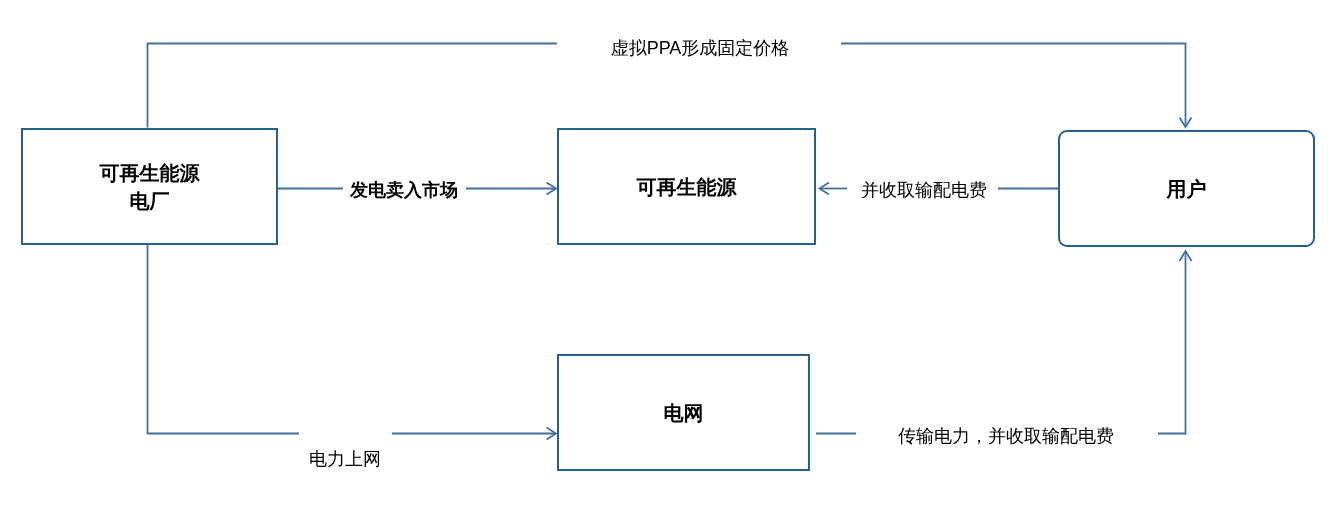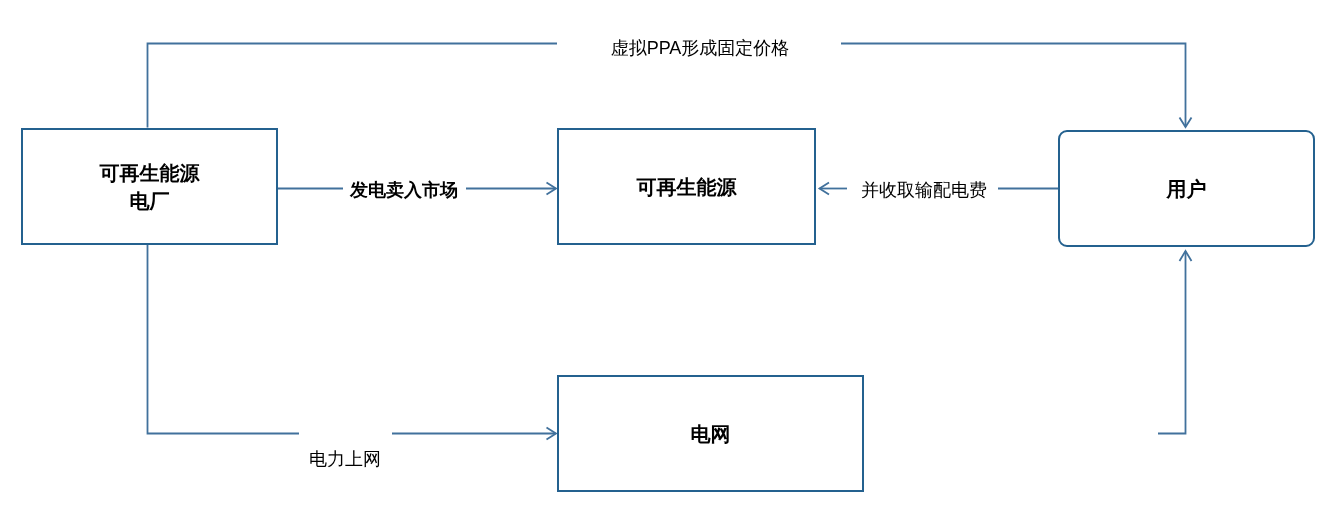--- a/index.html
+++ b/index.html
@@ -39,21 +39,21 @@
     text-align: center;
     font-weight: bold;
     font-size: 20px;
     line-height: 1.4;
     white-space: pre-line;
     color: var(--text, #000);
   }
   .node-renewable { left: 21px;   top: 128px; width: 257px; height: 117px; }
   .node-market    { left: 557px;  top: 128px; width: 259px; height: 117px; }
   .node-user      { left: 1058px; top: 130px; width: 257px; height: 117px; border-radius: 9px; }
-  .node-grid      { left: 557px;  top: 375px; width: 307px; height: 117px; text-align: center; }
+  .node-grid      { left: 557px;  top: 354px; width: 253px; height: 117px; text-align: center; }
   .edge-label {
     position: absolute;
     transform: translate(-50%, -50%);
     font-size: 18px;
     white-space: nowrap;
     color: var(--text, #000);
     background: var(--background, #fff);
     padding: 0 4px;
   }
   .label-ppa      { left: 700px;  top: 48px;  }
@@ -105,14 +105,15 @@
   <div class="node node-renewable">可再生能源
 电厂</div>
   <div class="node node-market">可再生能源</div>
   <div class="node node-user">用户</div>
   <div class="node node-grid">电网</div>
 
   <div class="edge-label label-ppa">虚拟PPA形成固定价格</div>
   <div class="edge-label label-sell">发电卖入市场</div>
   <div class="edge-label label-buy">并收取输配电费</div>
   <div class="edge-label label-feedin">电力上网</div>
+  <div class="edge-label label-transmit">传输电力，并收取输配电费</div>
 
 </div>
 
 </body></html>

